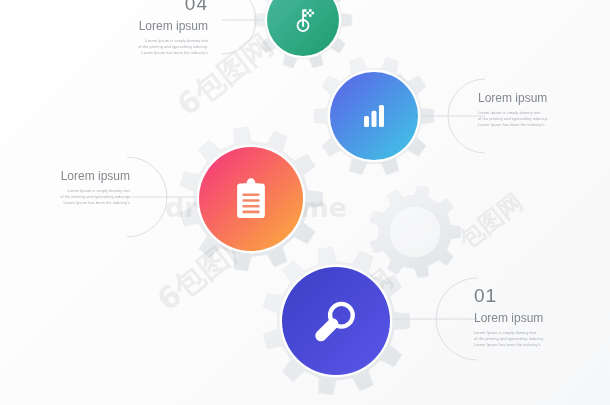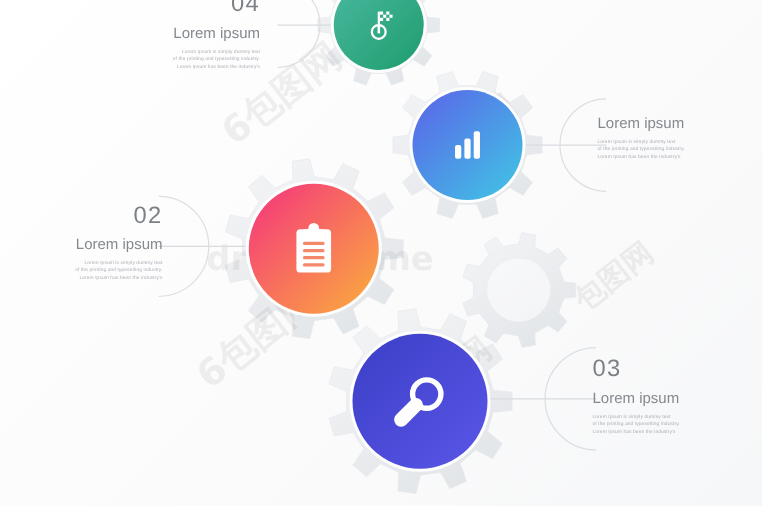--- a/index.html
+++ b/index.html
@@ -183,30 +183,29 @@
       </div>
       <div class="label left" style="left: 478px; top: 85px; width: 110px;">
         <div class="ttl">Lorem ipsum</div>
         <div class="body">
           <div>Lorem Ipsum is simply dummy text</div>
           <div>of the printing and typesetting industry.</div>
           <div>Lorem Ipsum has been the industry's</div>
         </div>
       </div>
       <div class="label right" style="left: 30px; top: 163px; width: 100px;">
-        <div class="num">02</div>
         <div class="ttl">Lorem ipsum</div>
         <div class="body">
           <div>Lorem Ipsum is simply dummy text</div>
           <div>of the printing and typesetting industry.</div>
           <div>Lorem Ipsum has been the industry's</div>
         </div>
       </div>
       <div class="label left" style="left: 474px; top: 286px; width: 116px;">
-        <div class="num">03</div>
+        <div class="num">01</div>
         <div class="ttl">Lorem ipsum</div>
         <div class="body">
           <div>Lorem Ipsum is simply dummy text</div>
           <div>of the printing and typesetting industry.</div>
           <div>Lorem Ipsum has been the industry's</div>
         </div>
       </div>
     </div>
 
 </div>

